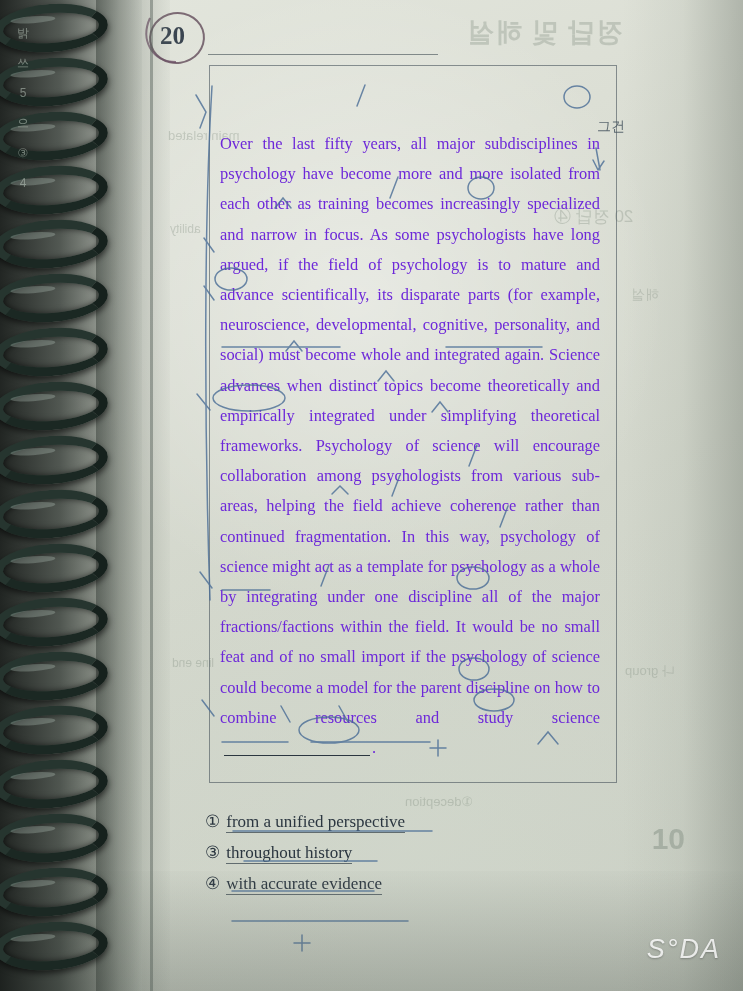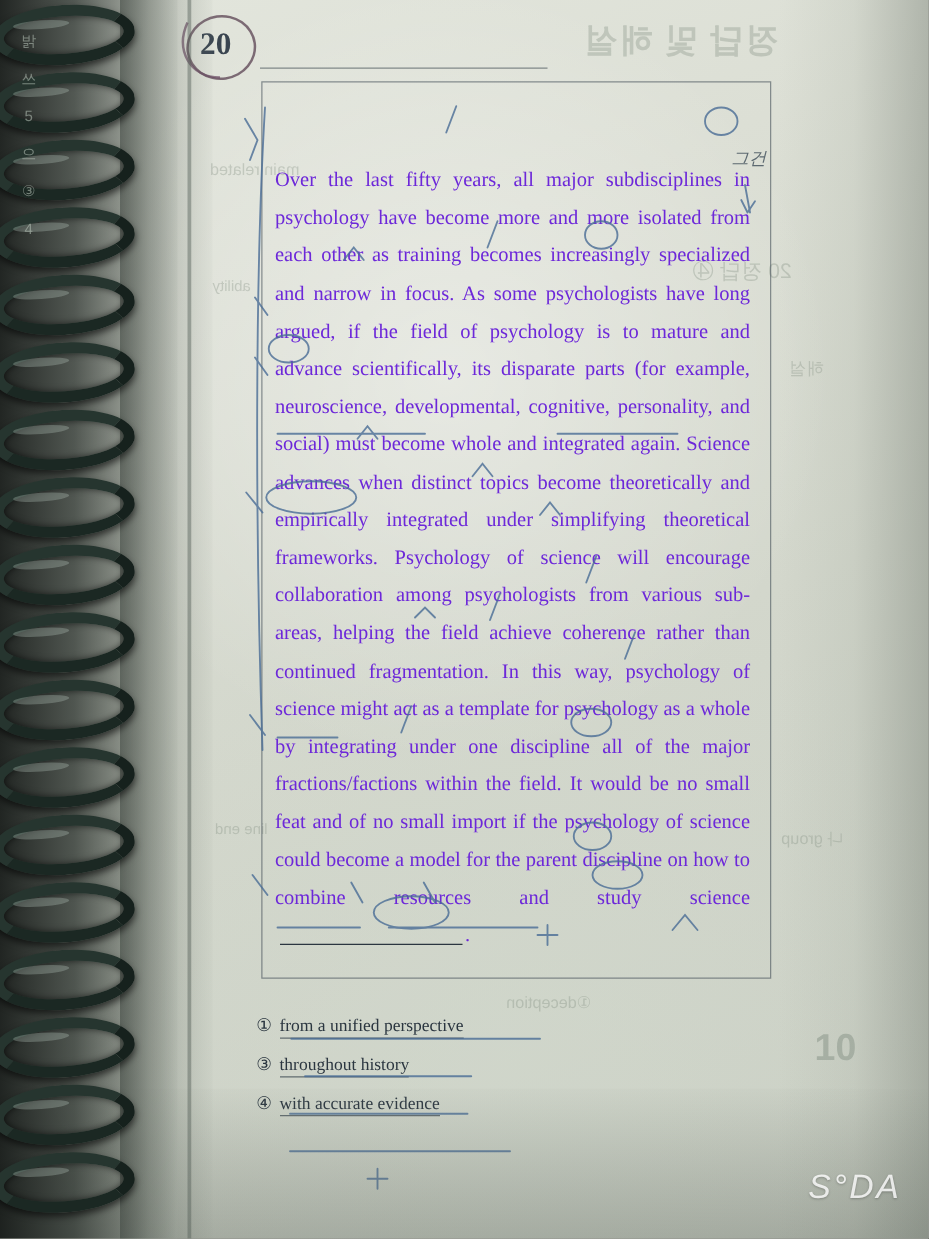--- a/index.html
+++ b/index.html
@@ -183,21 +183,21 @@
     width: 146px;
     border-bottom: 1.4px solid #2b3640;
     margin: 0 2px -3px 4px;
   }
 
   .choices {
     position: absolute;
     left: 205px;
     top: 806px;
     width: 420px;
-    font-size: 14px;
+    font-size: 17px;
     line-height: 31px;
     color: #2b3640;
   }
   .choice { white-space: nowrap; }
   .choice .num { margin-right: 6px; }
   .choice .u { border-bottom: 1.2px solid rgba(60,72,80,0.75); padding-bottom: 1px; }
 
   
   .ink {
     position: absolute;
@@ -210,26 +210,25 @@
     bottom: 26px;
     font-family: "Liberation Sans", sans-serif;
     font-size: 27px;
     letter-spacing: 2px;
     color: rgba(255,255,255,0.82);
     text-shadow: 0 1px 2px rgba(0,0,0,0.25);
     font-style: italic;
   }
   .ko-note {
     position: absolute;
-    right: 130px;
+    right: 118px;
     top: 118px;
     font-family: "Liberation Sans", sans-serif;
     font-size: 14px;
     color: rgba(70,85,95,0.85);
-    font-style: italic;
   }
 </style>
 </head>
 <body>
 
 <div class="page">
   <div class="paper"></div>
 
   <div class="bleed bleed-title">정답 및 해설</div>
   <div class="bleed bleed-a">20 정답 ④</div>

